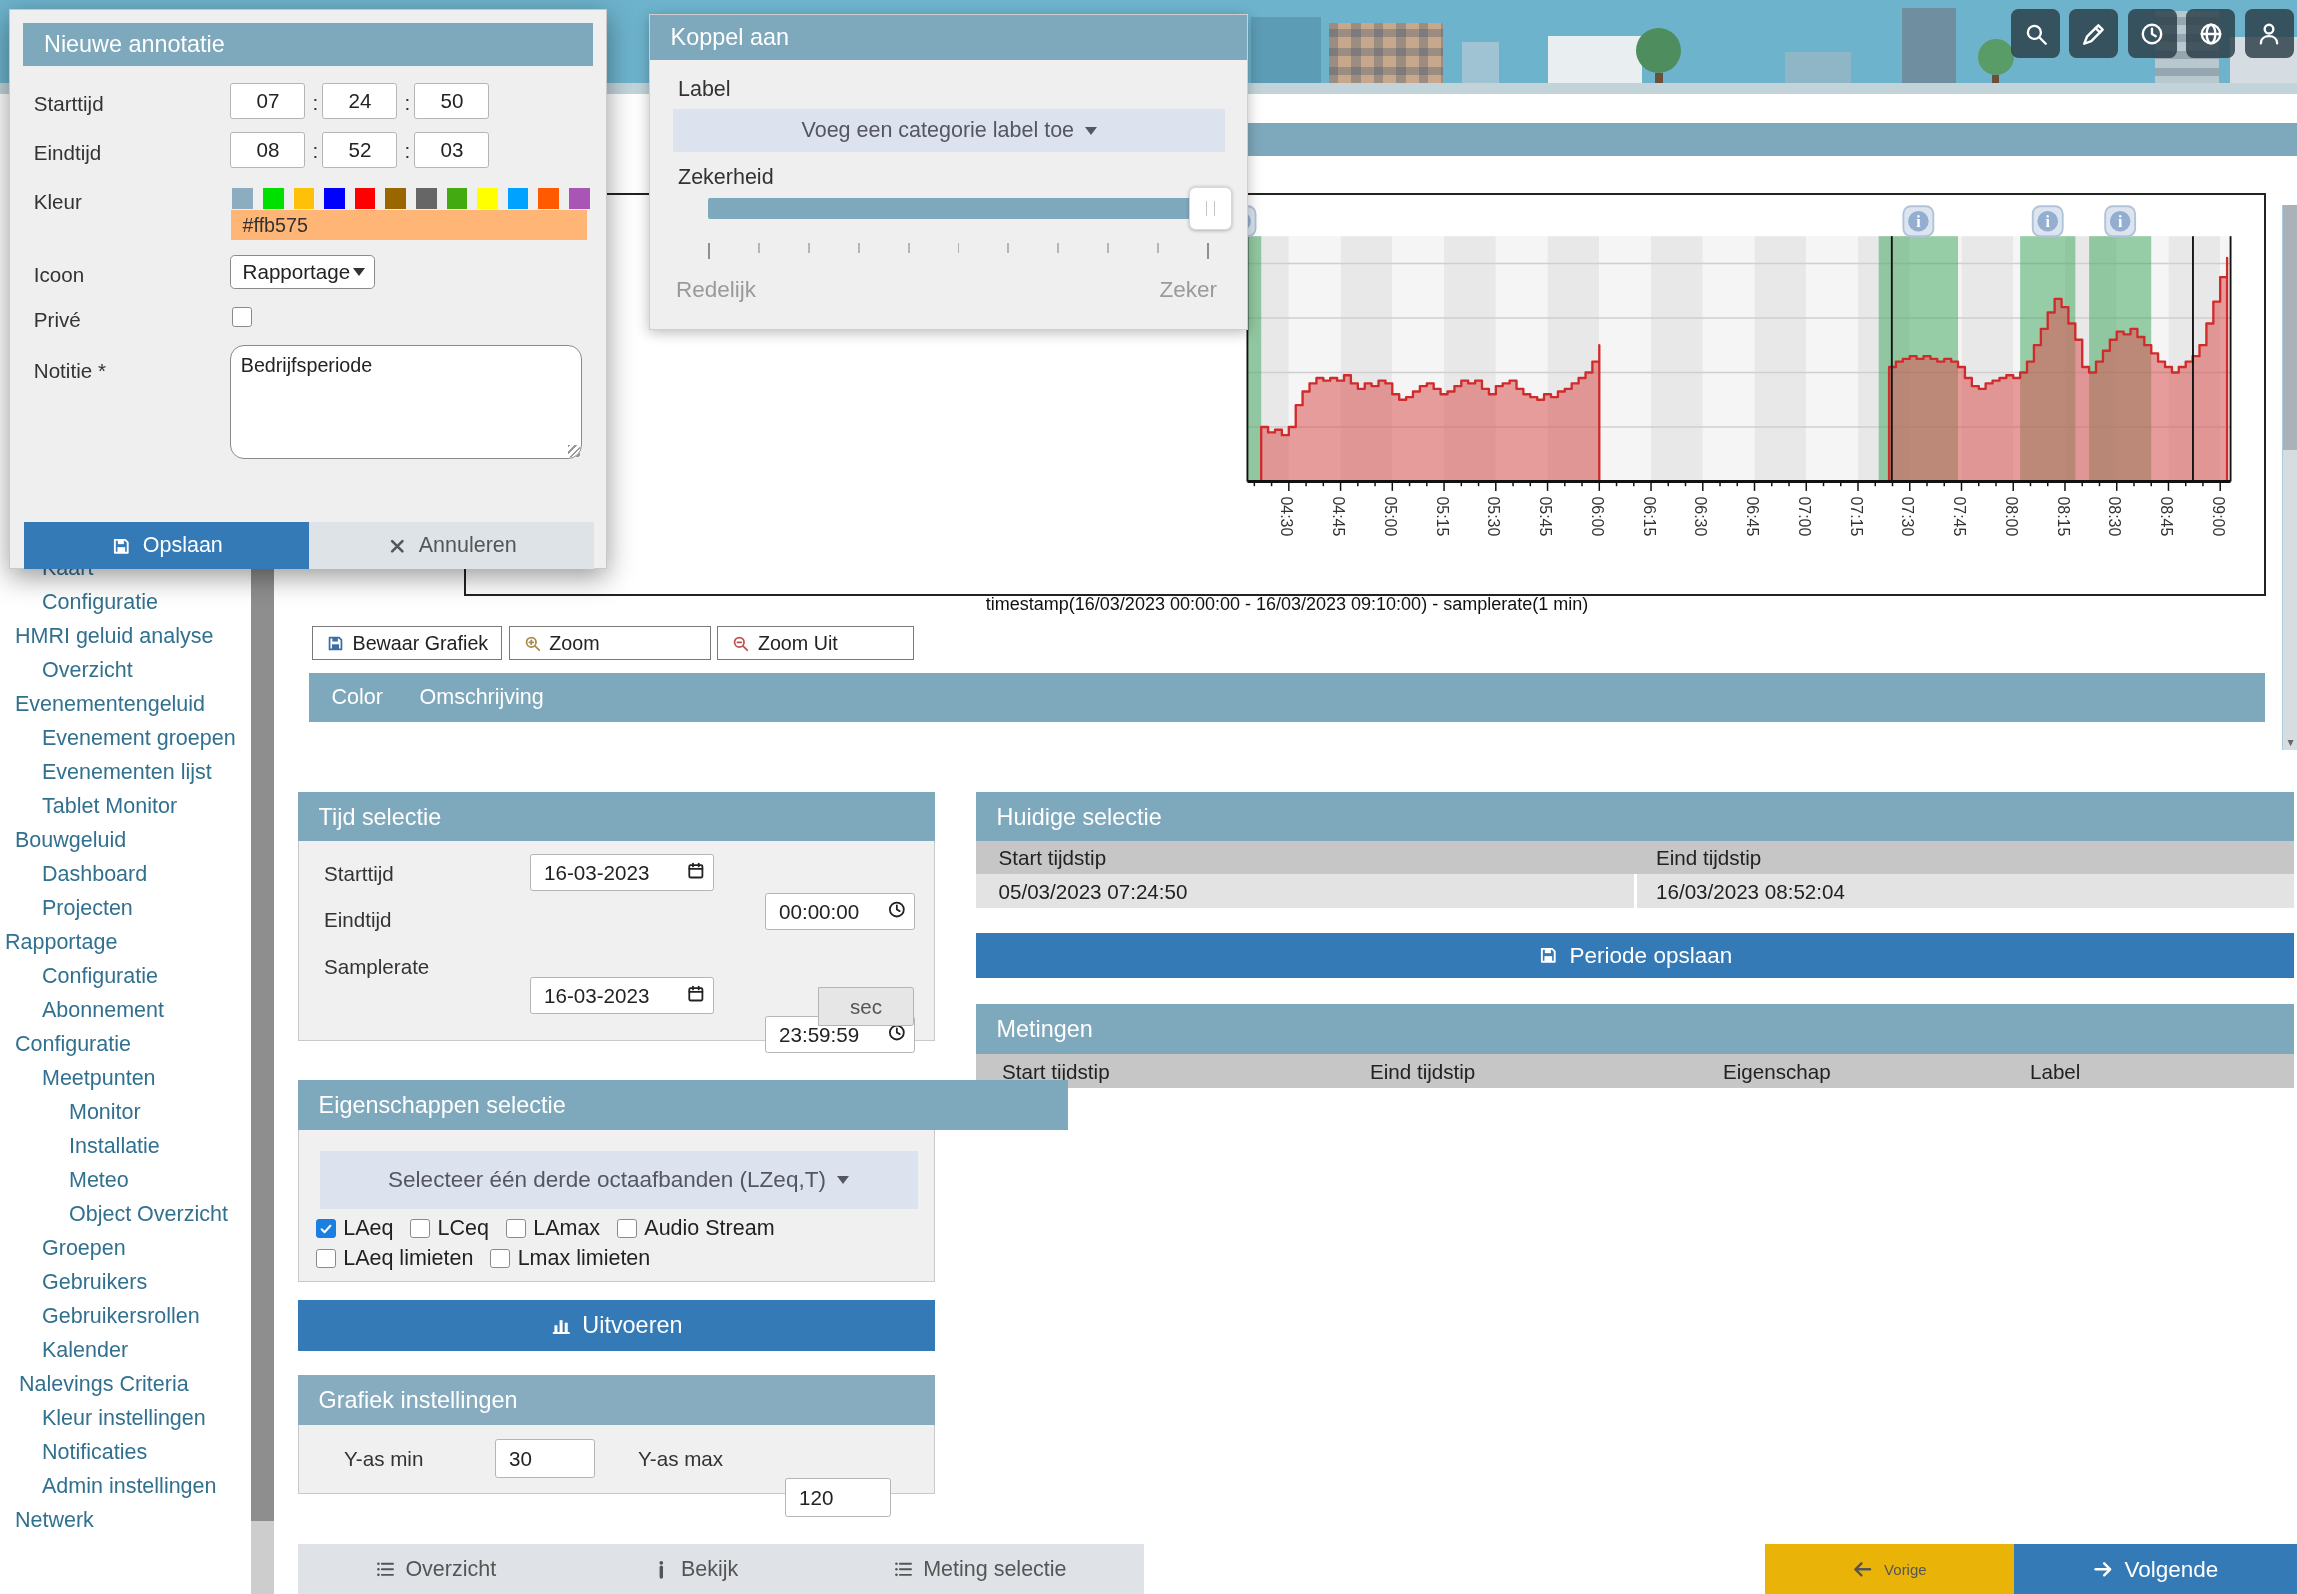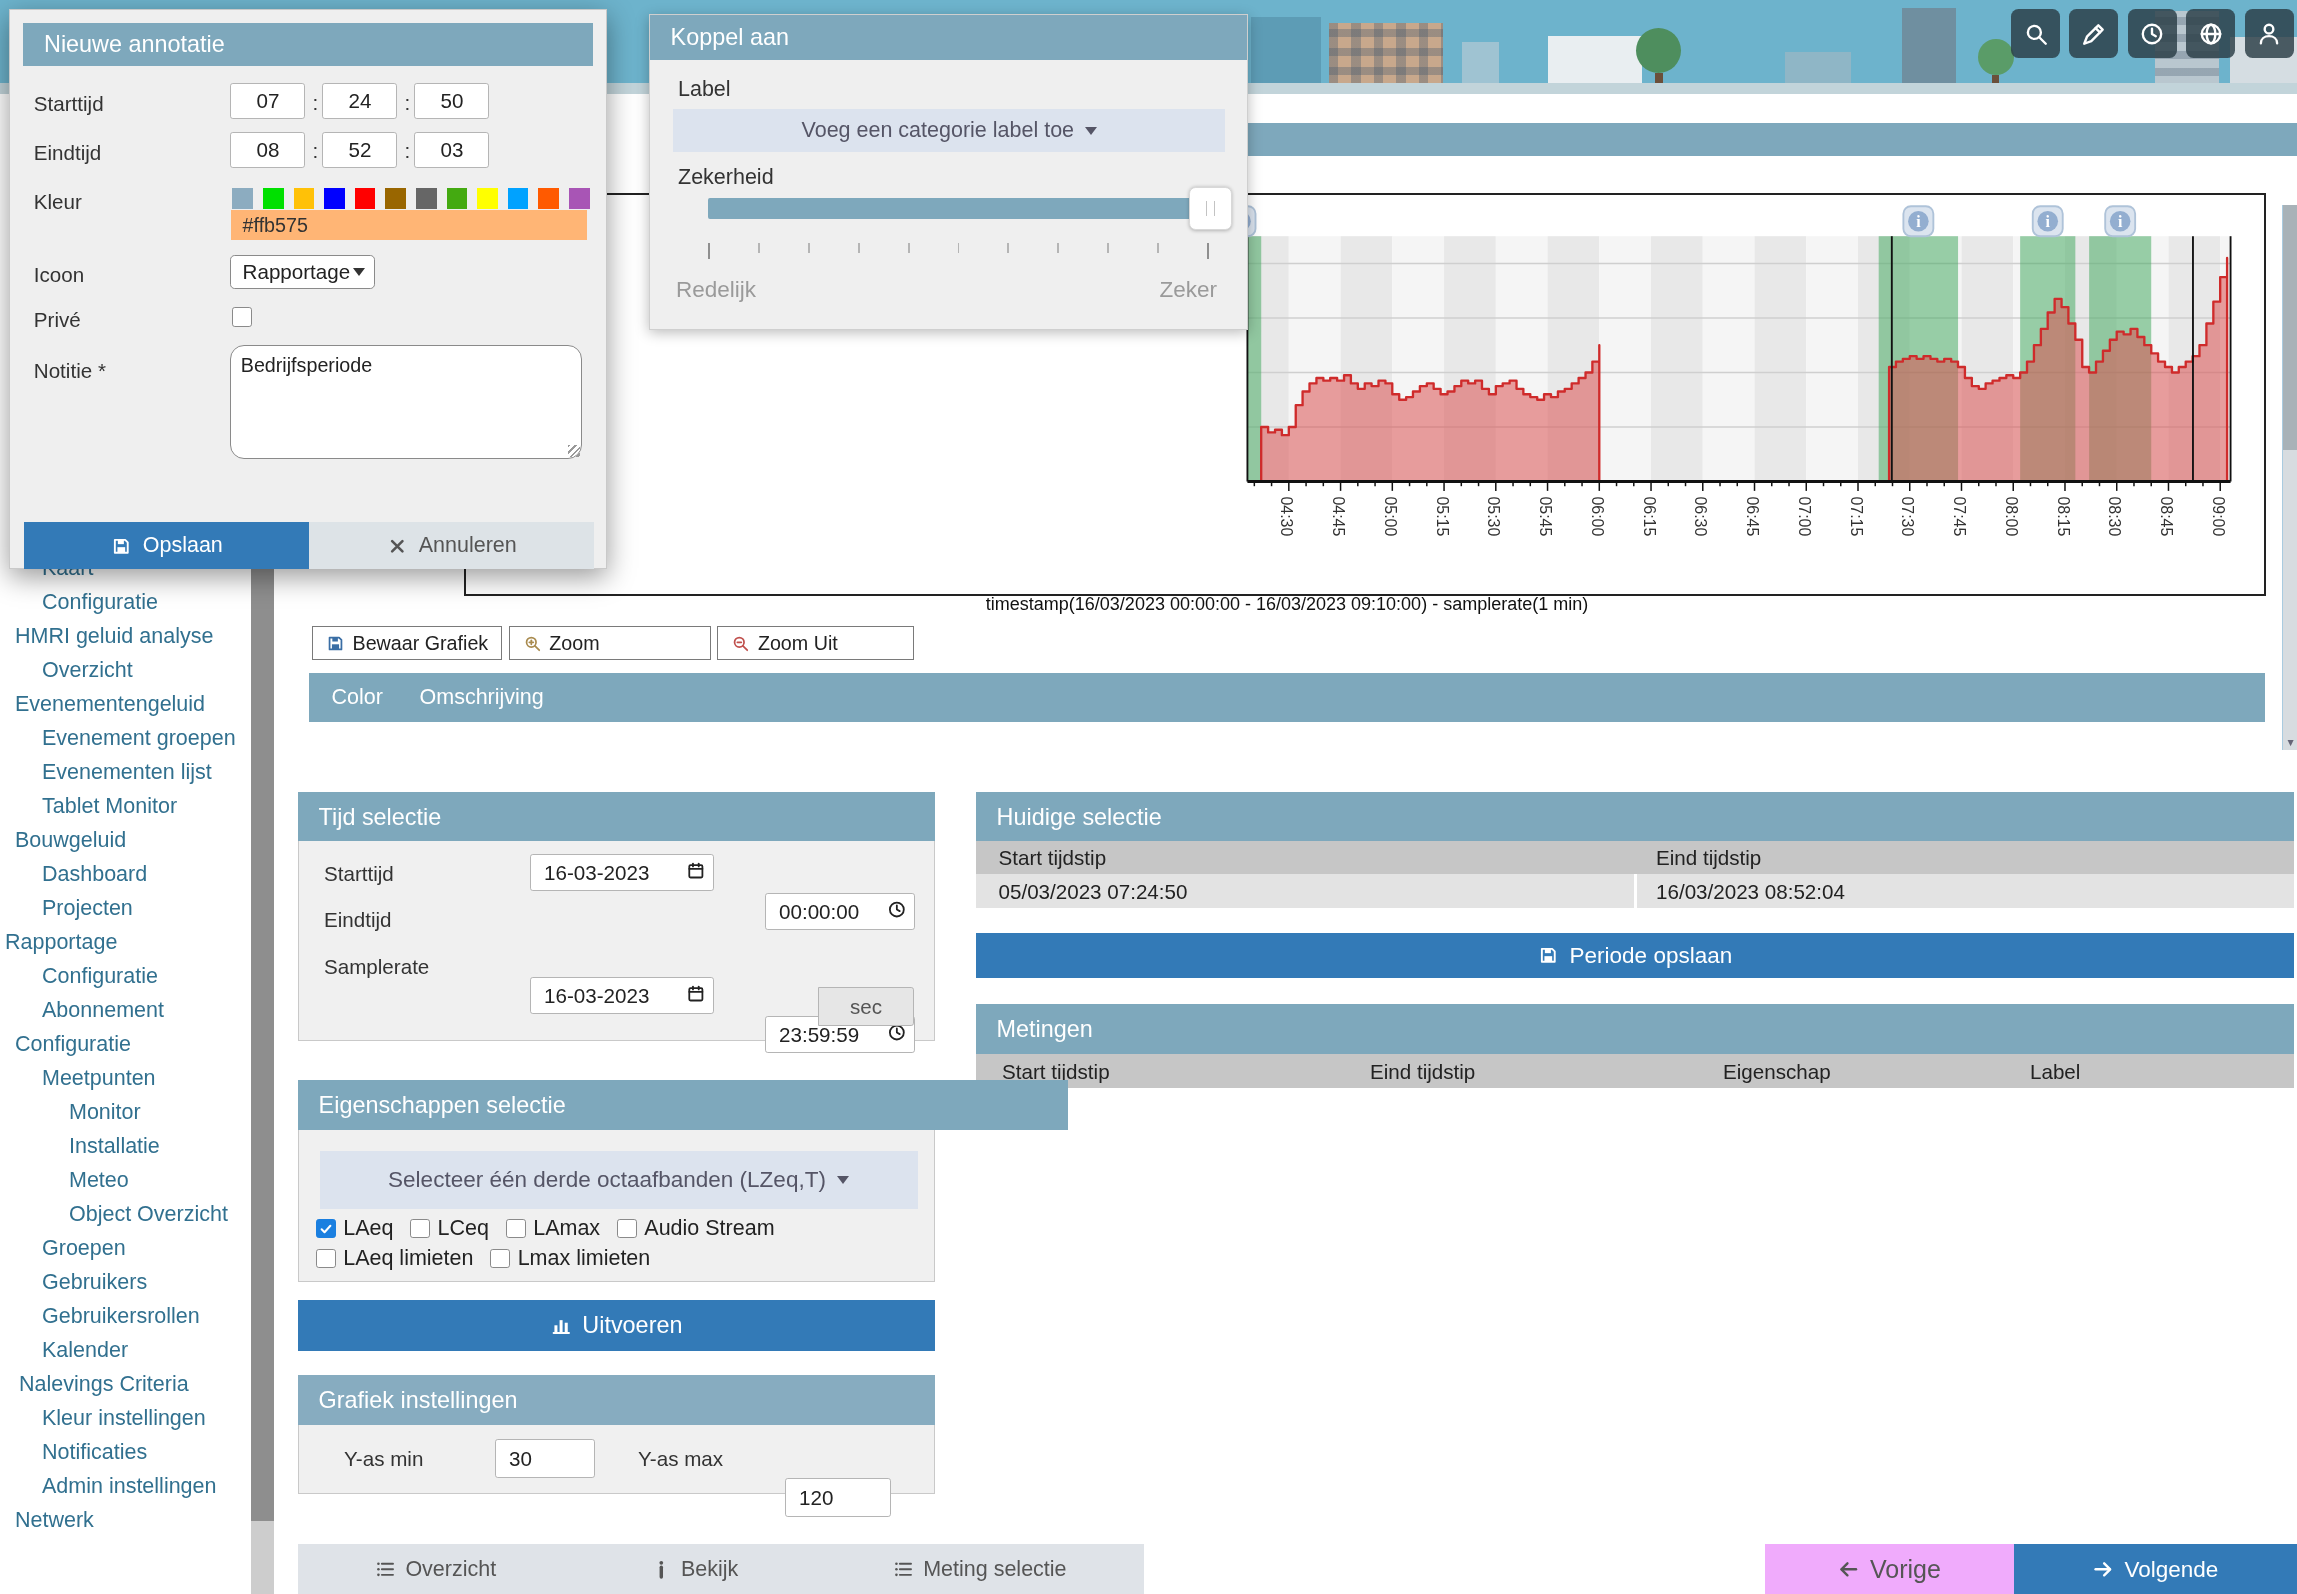--- a/index.html
+++ b/index.html
@@ -17,22 +17,22 @@
   
   #toolbar-icons{left:2011px;top:9.4px;width:287px;height:49px;display:flex;gap:9.4px;z-index:30;}
   .tool-btn{width:49px;height:49px;border-radius:7.5px;background:rgba(42,61,70,.82);
             display:flex;align-items:center;justify-content:center;color:#fff;cursor:pointer;}
   .tool-btn svg{width:26px;height:26px;}
 
   
   .panel-head{background:#7EA8BC;color:#fff;font-size:23.4px;line-height:50px;padding-left:20.6px;}
   .blue-btn{background:#337ab7;color:#fff;display:flex;align-items:center;justify-content:center;
             gap:11.2px;font-size:22.5px;cursor:pointer;}
-  .gray-btn{background:#f0abfc;color:#555;display:flex;align-items:center;justify-content:center;
-            gap:11.2px;font-size:25px;cursor:pointer;}
+  .gray-btn{background:#eab308;color:#555;display:flex;align-items:center;justify-content:center;
+            gap:11.2px;font-size:15px;cursor:pointer;}
   .svgi{width:20.6px;height:20.6px;}
   .ico{display:inline-flex;align-items:center;justify-content:center;}
   .caret{display:inline-block;width:0;height:0;border-left:6.6px solid transparent;
          border-right:6.6px solid transparent;border-top:8.4px solid #556;margin-left:11.2px;vertical-align:middle;}
 
   
   #chart-head-bar{left:649px;top:123px;width:1648px;height:33px;background:#7EA8BC;}
   #chart-frame{left:464px;top:193px;width:1802px;height:403px;border:2.8px solid #222;
                background:#fff;box-sizing:border-box;}
   #timestamp{left:309px;top:594px;width:1956px;text-align:center;font-size:18px;color:#111;}

